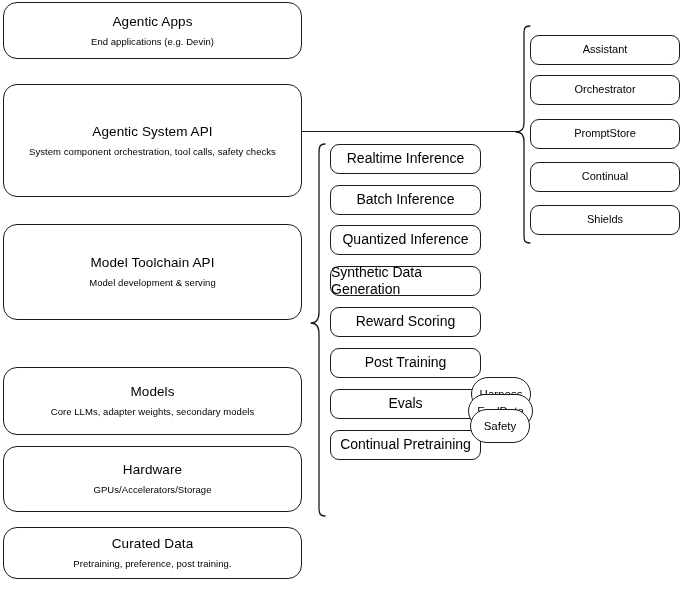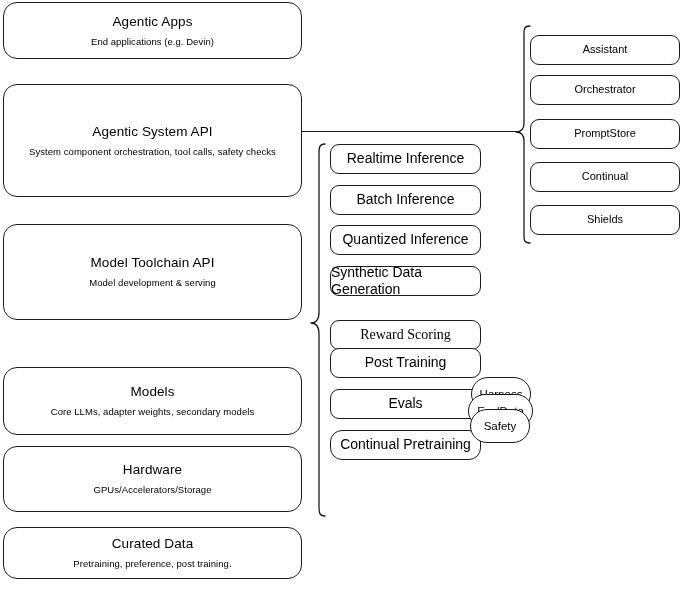--- a/index.html
+++ b/index.html
@@ -167,30 +167,30 @@
   </div>
   <div class="node mid" style="top:185px;">
     <span>Batch Inference</span>
   </div>
   <div class="node mid" style="top:225px;">
     <span>Quantized Inference</span>
   </div>
   <div class="node mid" style="top:266px;">
     <span>Synthetic Data Generation</span>
   </div>
-  <div class="node mid" style="top:320px;font-family:Liberation Serif, serif;">
+  <div class="node mid" style="top:307px;">
     <span>Reward Scoring</span>
   </div>
   <div class="node mid" style="top:348px;">
     <span>Post Training</span>
   </div>
   <div class="node mid" style="top:389px;">
     <span>Evals</span>
   </div>
-  <div class="node mid" style="top:430px;border-radius:12px;">
+  <div class="node mid" style="top:430px;">
     <span>Continual Pretraining</span>
   </div>
 
   <div class="tag" style="left:471px; top:377px; width:60px;">
     <span>Harness</span>
   </div>
   <div class="tag" style="left:468px; top:394px; width:65px;">
     <span>EvalData</span>
   </div>
   <div class="tag" style="left:470px; top:409px; width:60px;">

